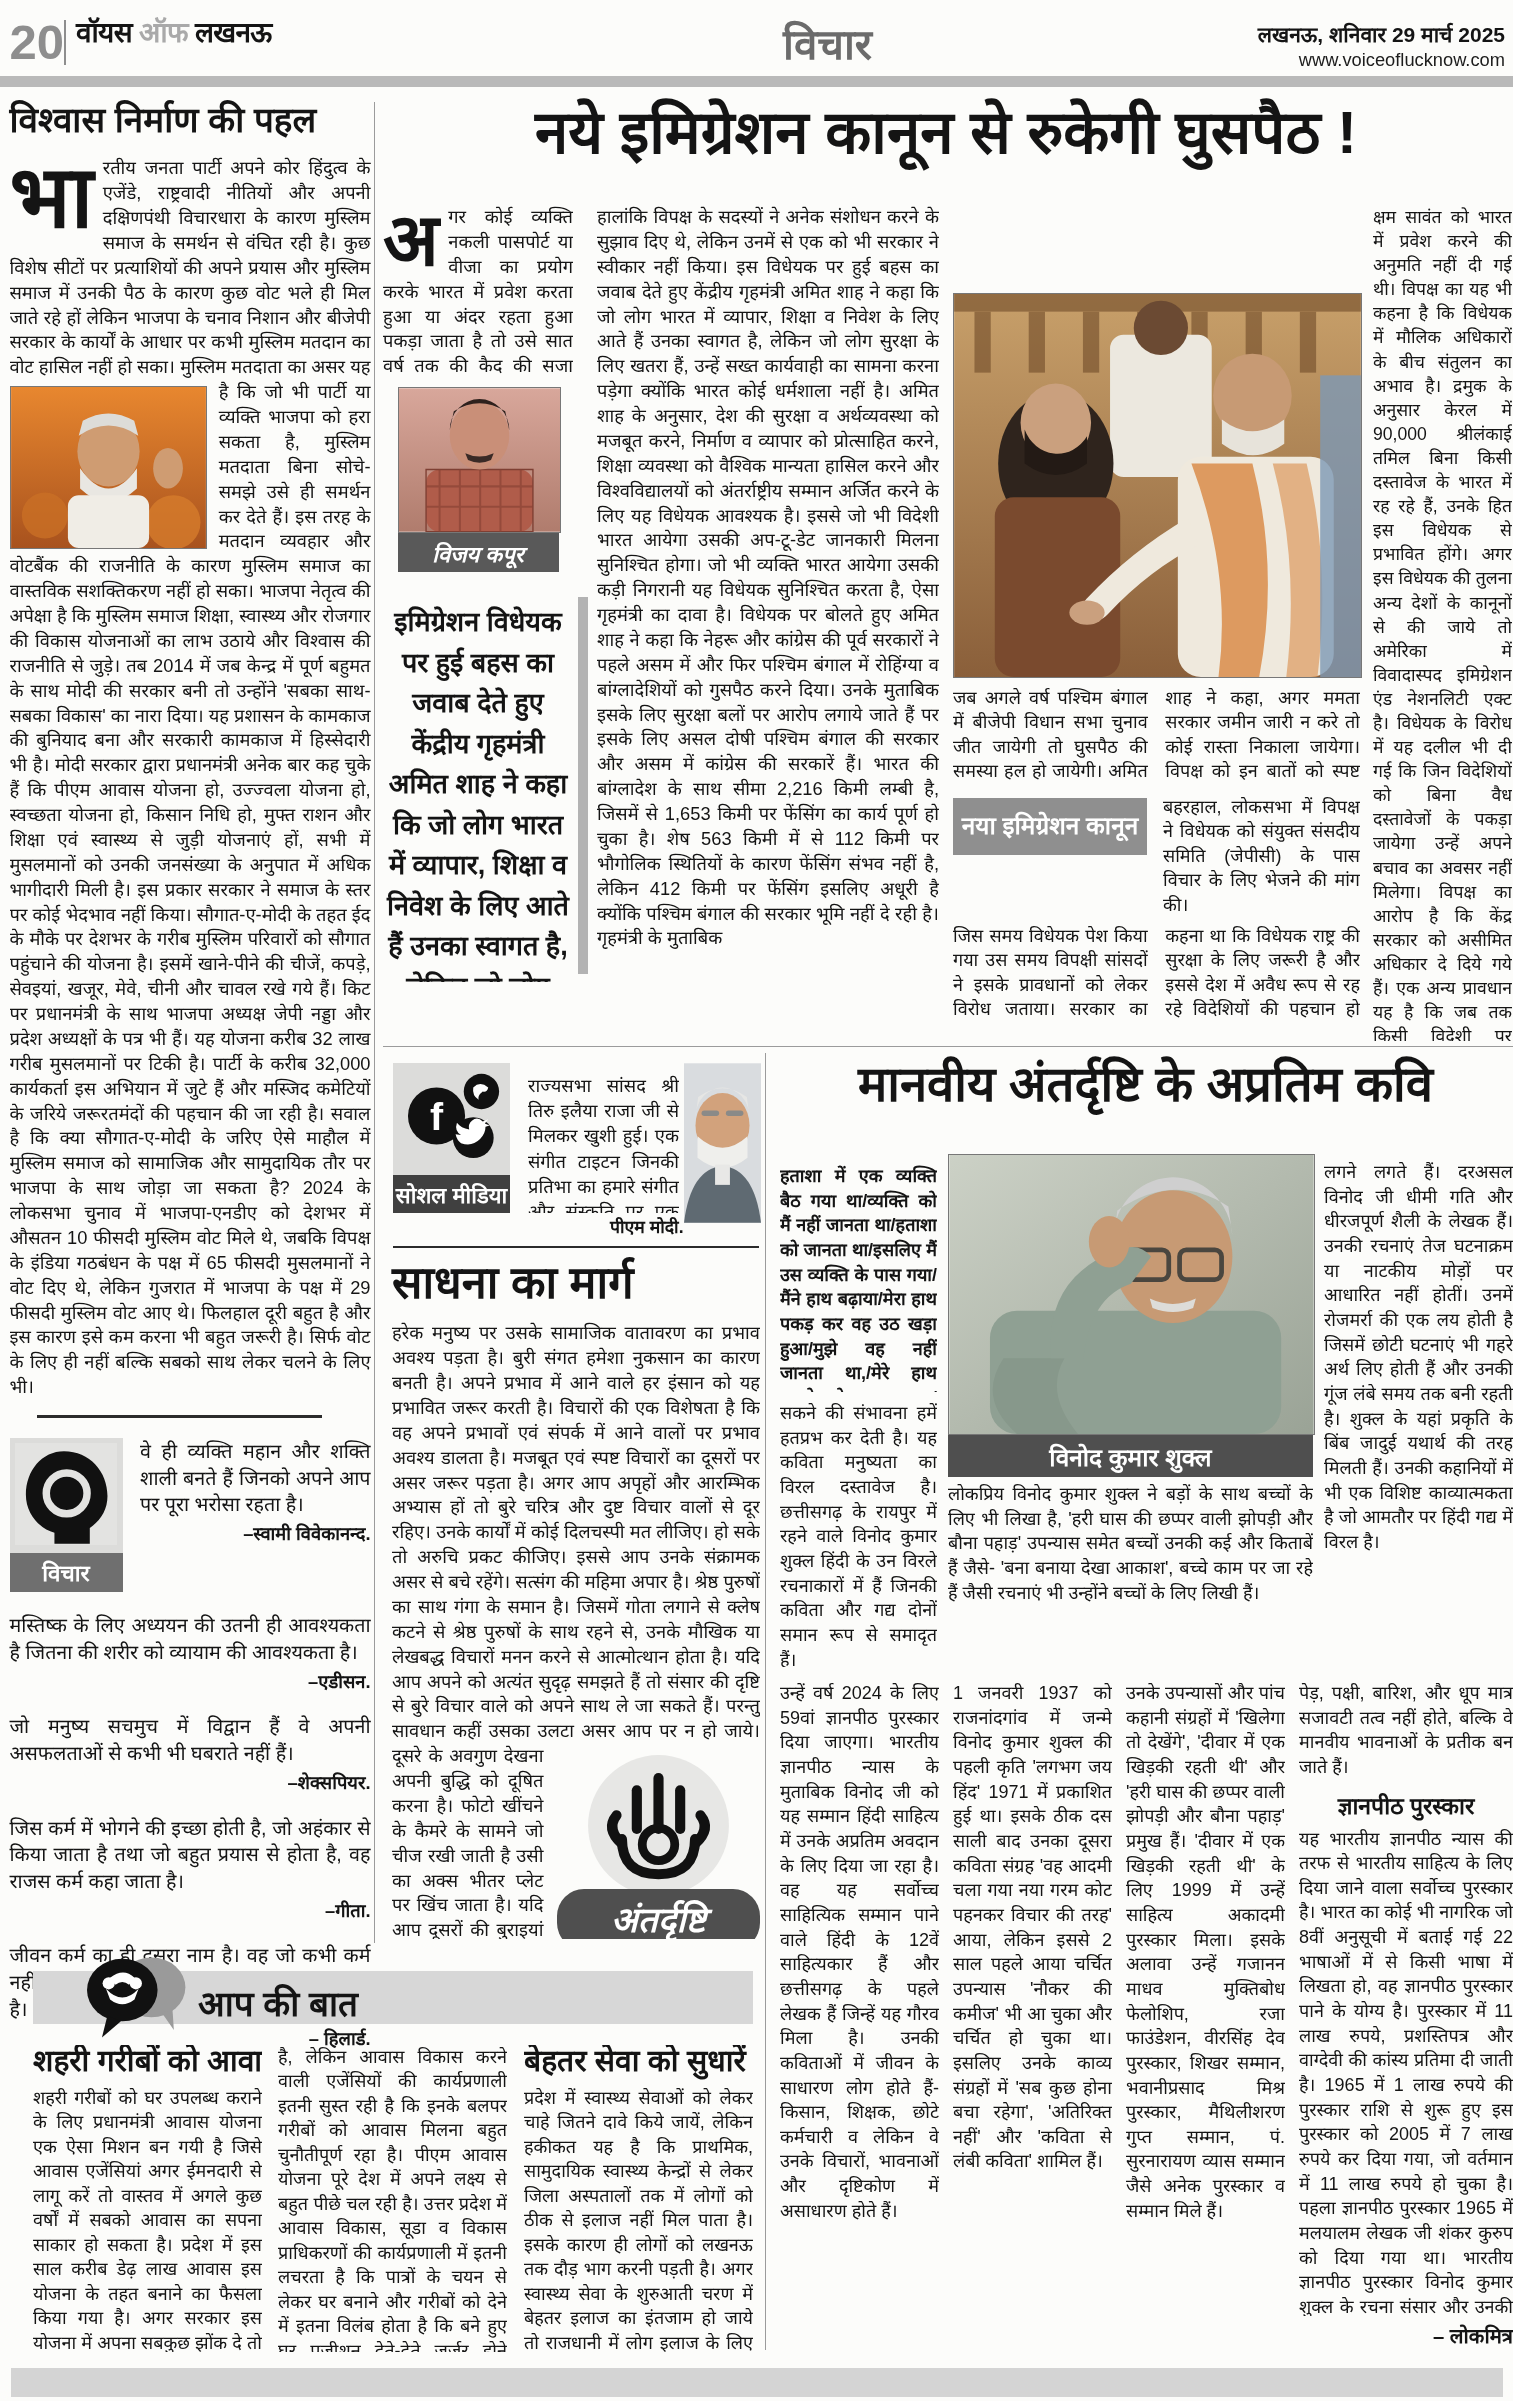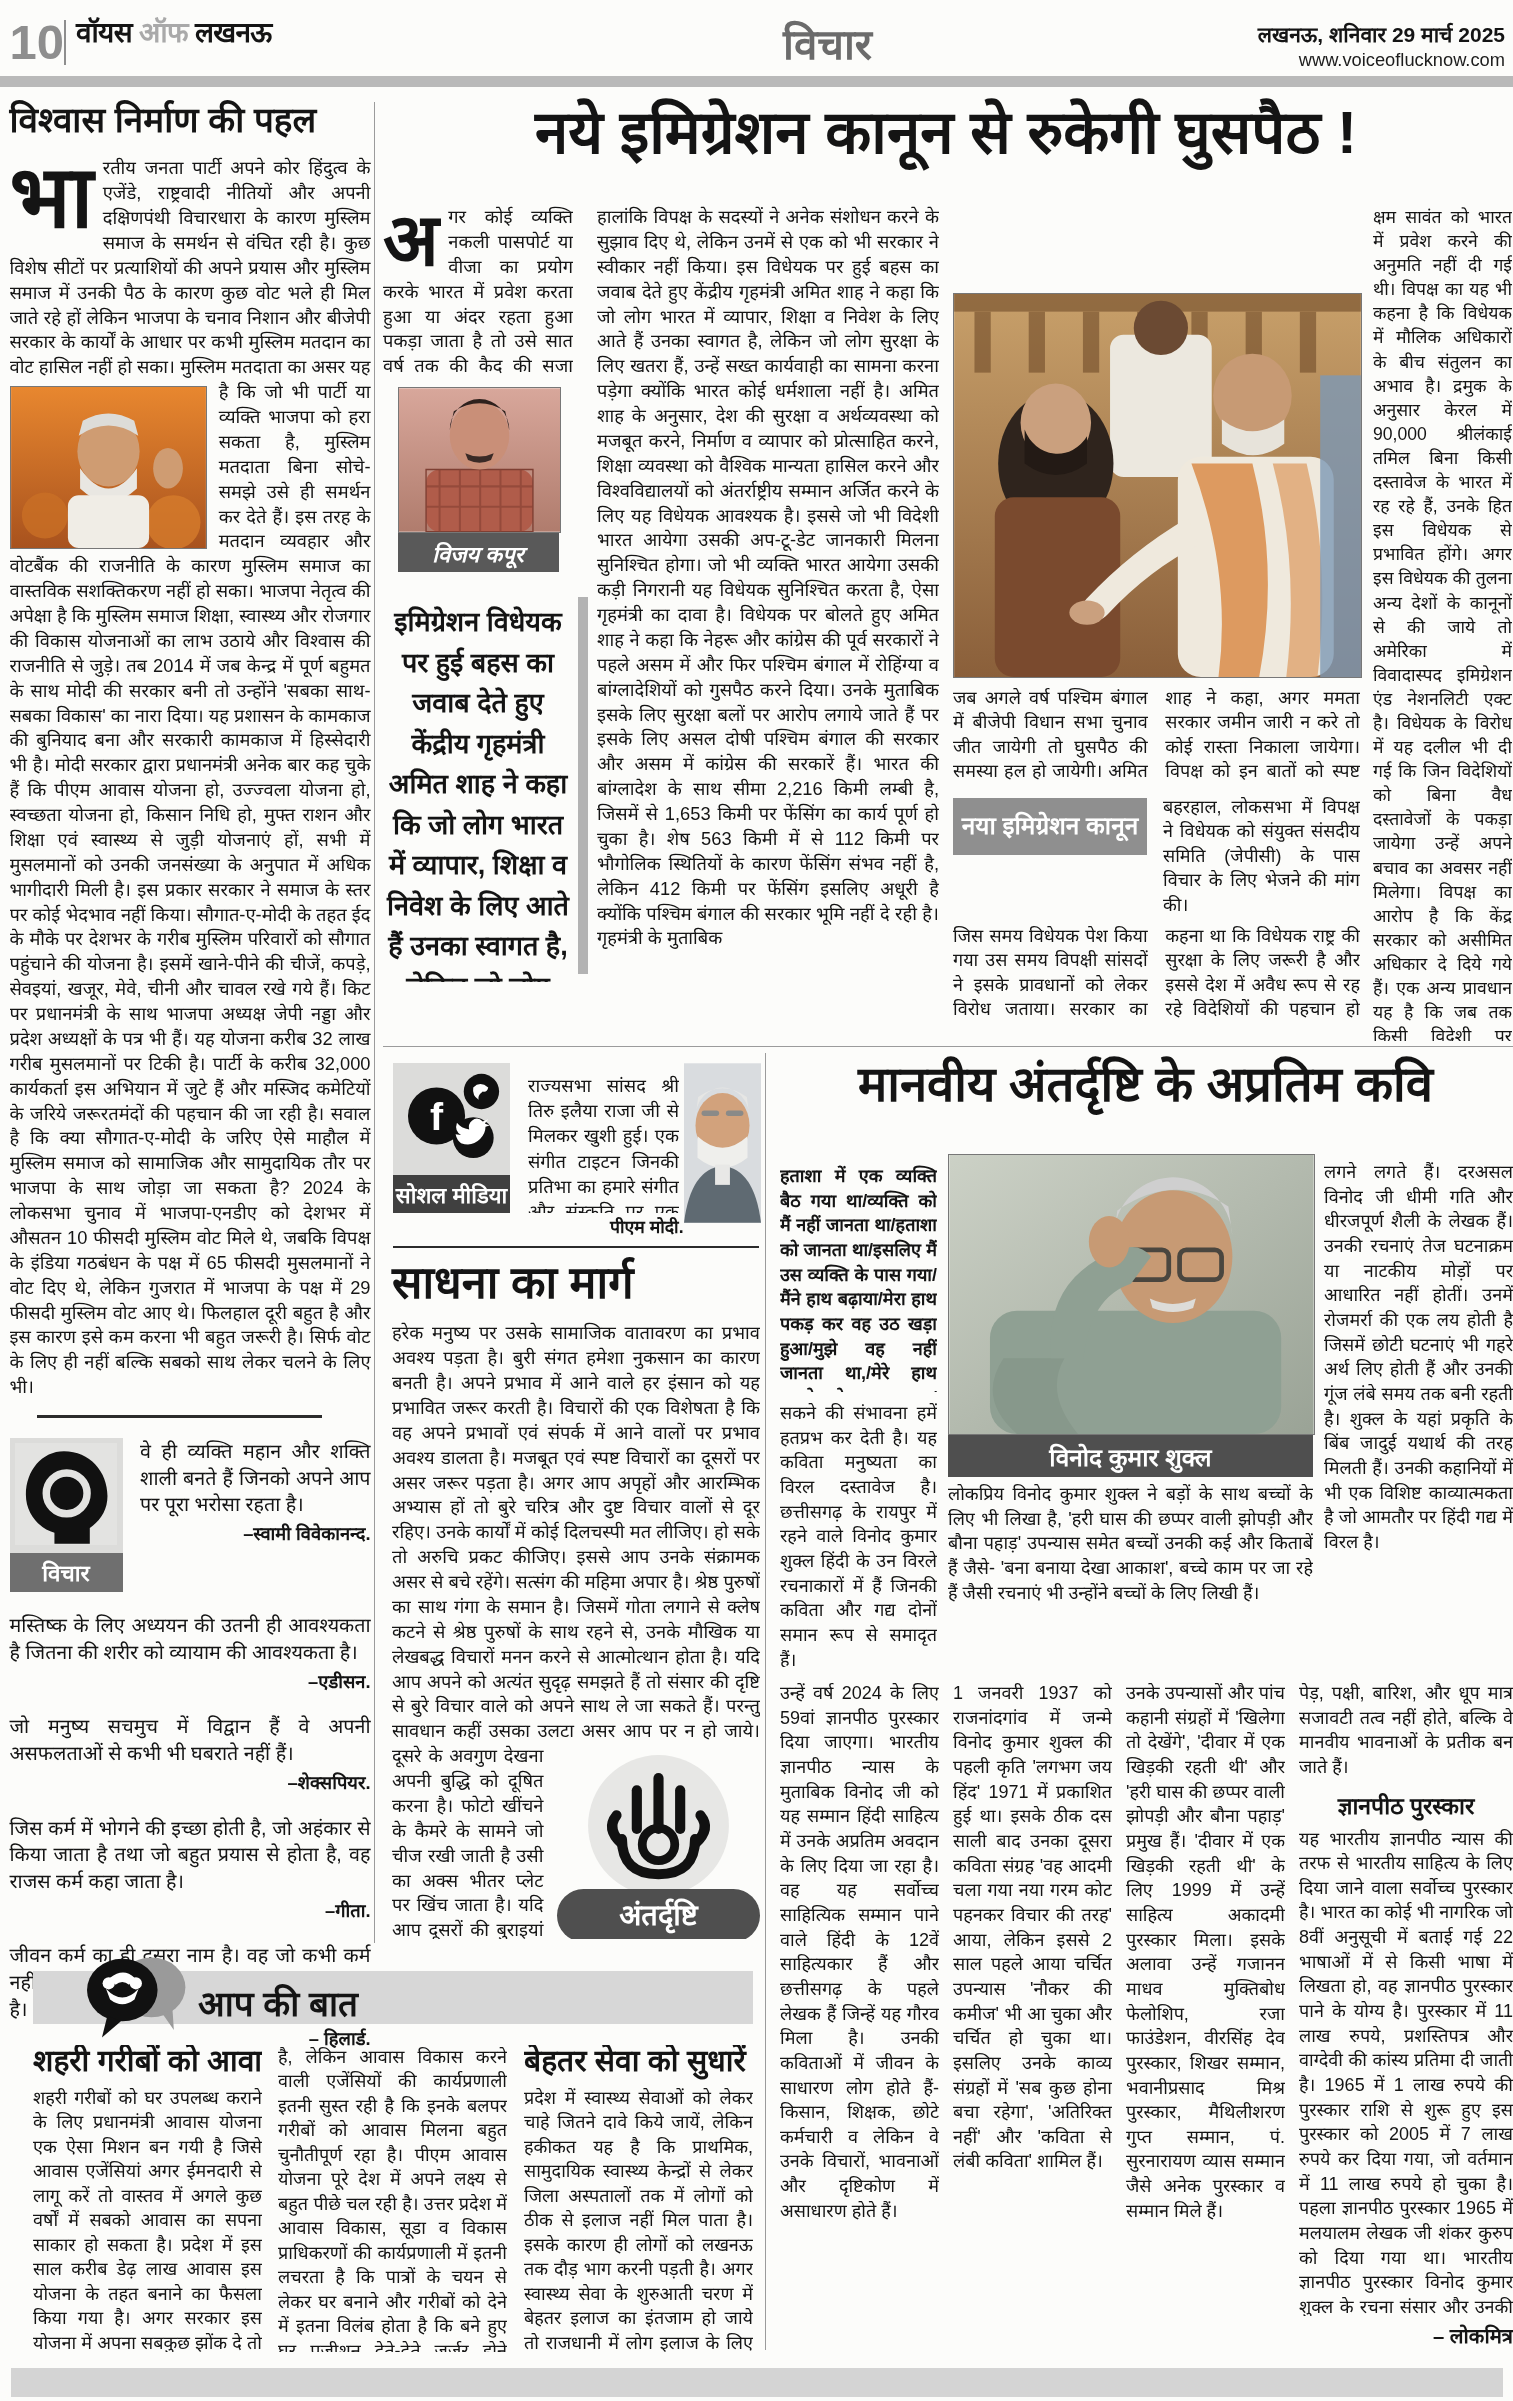--- a/index.html
+++ b/index.html
@@ -43,34 +43,34 @@
   .gray-box{background:#8f8f8f;color:#fff;font-size:24.4px;font-weight:700;display:flex;align-items:center;justify-content:center;text-align:center;line-height:1.15;}
   .two-col{column-count:2;column-gap:17.6px;}
   
   .tile{background:#dcdcda;}
   .tile-label{background:#404040;color:#fff;font-size:22px;font-weight:700;text-align:center;padding:4.1px 0;}
   .social-quote{font-size:18.3px;line-height:1.38;text-align:justify;}
   .attrib{font-size:17.6px;font-weight:700;}
   
   .sadhana-head{font-size:45px;}
   .badge{float:right;width:203px;margin:6.8px 0 4.1px 13.6px;text-align:center;}
-  .badge-pill{background:#4f4f4f;color:#fff;font-size:29px;font-weight:700;border-radius:27px;padding:6.8px 0;margin-top:-17.6px;position:relative;}
+  .badge-pill{background:#4f4f4f;color:#fff;font-size:35px;font-weight:700;border-radius:27px;padding:6.8px 0;margin-top:-17.6px;position:relative;font-style:italic;}
   
   .poet-head{font-size:49px;text-align:center;white-space:nowrap;}
   .poem{font-weight:700;}
   .subhead{font-size:23px;font-weight:700;text-align:center;margin:9.5px 0 5.4px;}
   .col-txt{font-size:18px;line-height:1.37;text-align:justify;}
   figure{margin:0;}
 </style>
 </head>
 <body>
 
 <div id="page">
 
-  <div class="abs pagenum" style="left:9.5px;top:17.6px;">10</div>
+  <div class="abs pagenum" style="left:9.5px;top:17.6px;">20</div>
   <div class="abs mast-rule" style="left:64px;top:20.3px;height:45px;"></div>
   <div class="abs mast" style="left:76px;top:19px;"><span>वॉयस </span><span class="gray">ऑफ</span><span> लखनऊ</span></div>
   <div class="abs section-title" style="left:783px;top:24.4px;">विचार</div>
   <div class="abs dateline" style="left:1200px;top:22px;width:305px;">लखनऊ, शनिवार 29 मार्च 2025</div>
   <div class="abs website" style="left:1200px;top:49px;width:305px;">www.voiceoflucknow.com</div>
   <div class="abs hbar" style="left:0;top:76px;width:1514px;height:11px;"></div>
 
   <div class="abs rule" style="left:374px;top:102px;width:1.4px;height:1841px;"></div>
   <div class="abs rule" style="left:765px;top:1053px;width:1.4px;height:1297px;"></div>
   <div class="abs rule" style="left:383px;top:1046px;width:1131px;height:1.4px;"></div>

